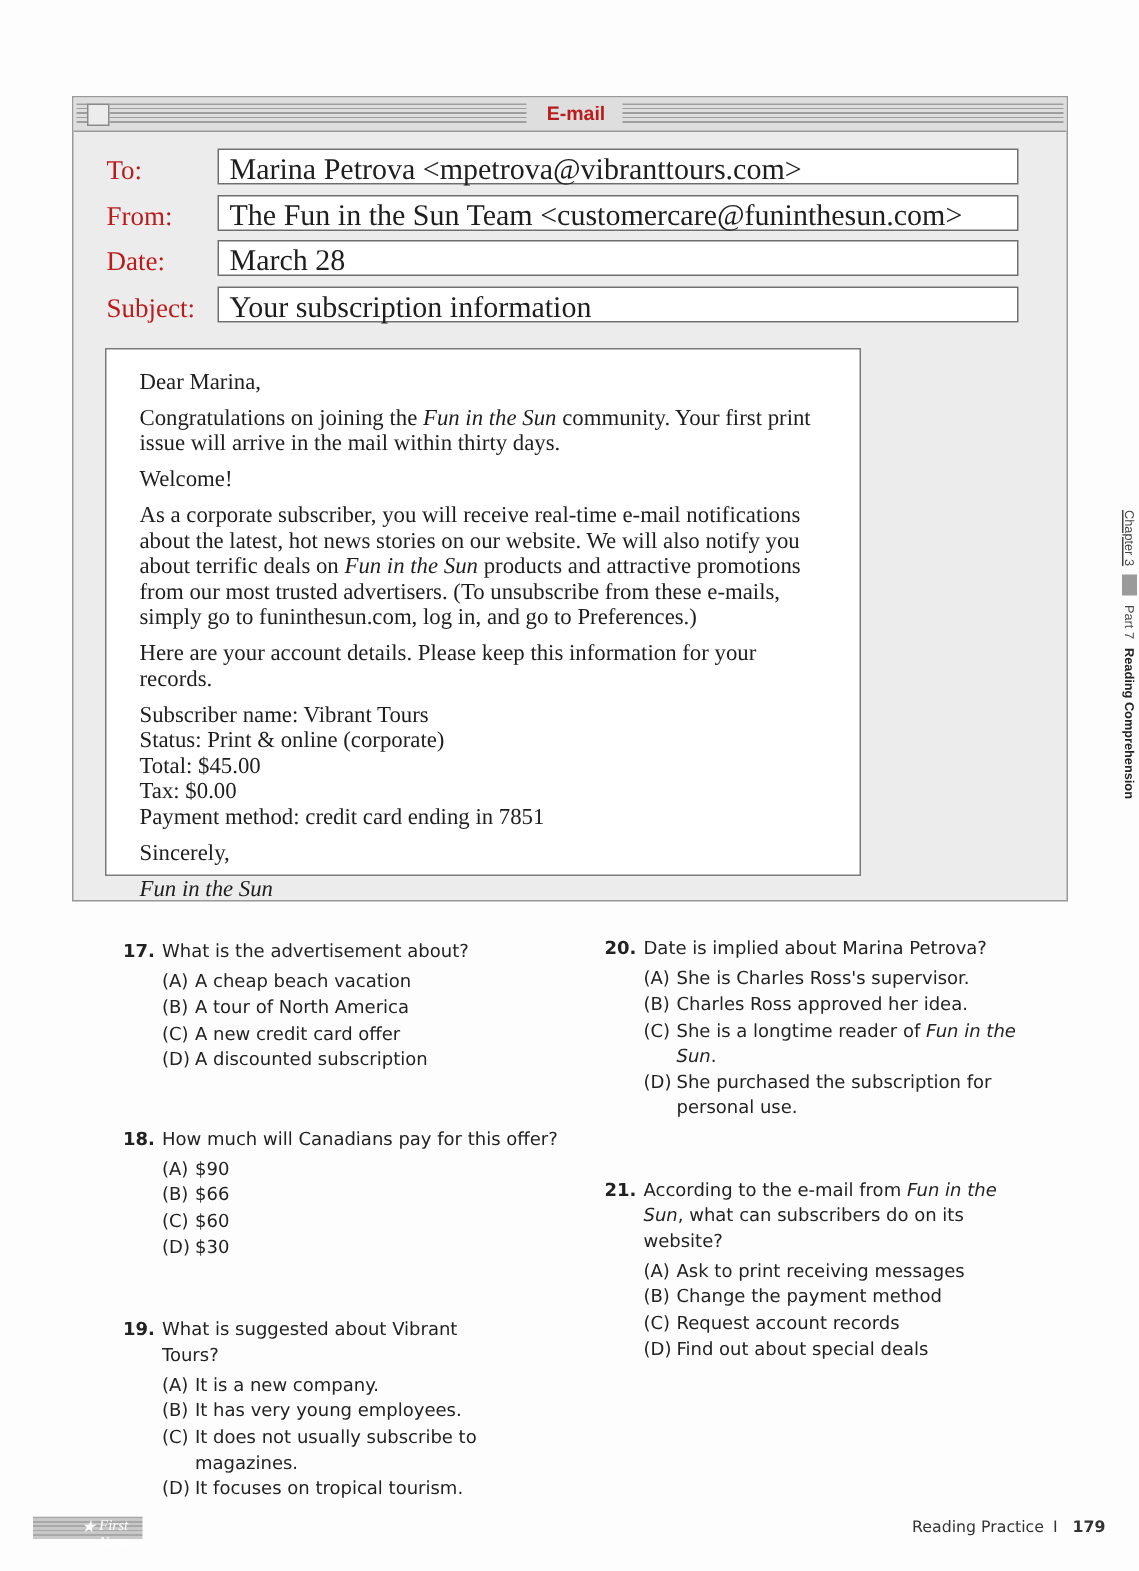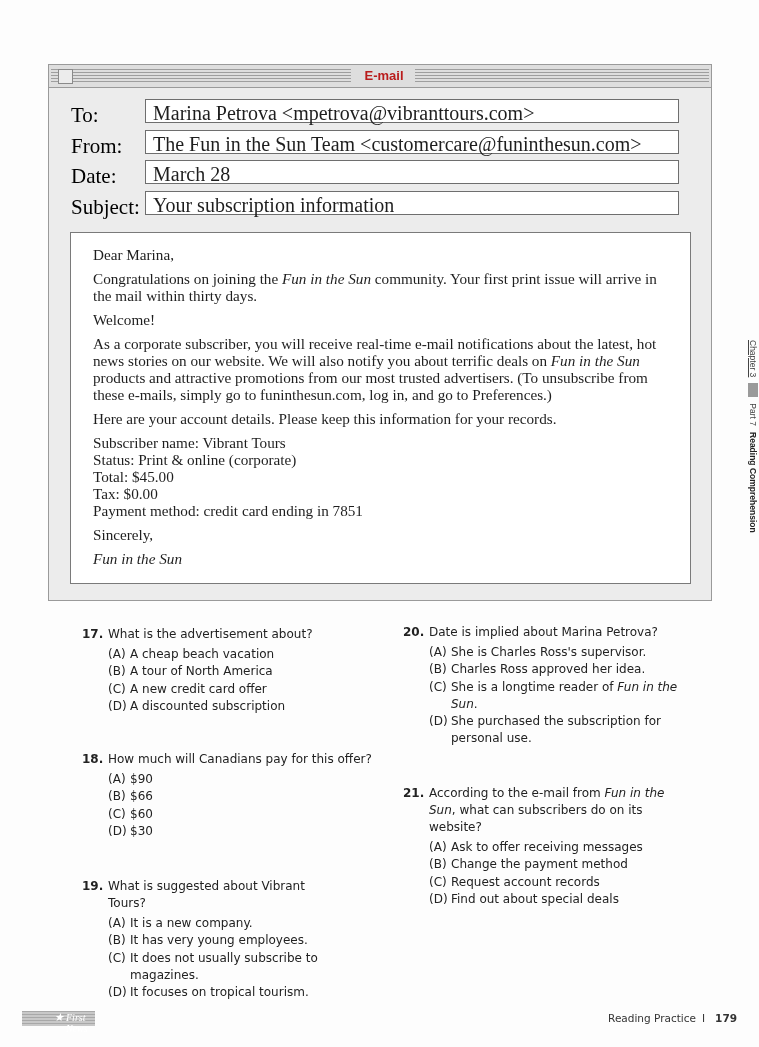--- a/index.html
+++ b/index.html
@@ -31,29 +31,29 @@
     position: absolute; left: 9px; top: 4px; width: 13px; height: 13px;
     background: #ececec; border: 1px solid #8a8a8a;
   }
   .title-text {
     position: absolute; left: 310px; top: 3px; width: 50px; text-align: center;
     font-family: "Liberation Sans", sans-serif; font-weight: bold; font-size: 13px;
     color: #b91c1c;
   }
   .header-row { position: absolute; left: 0; height: 24px; }
   .header-label {
-    position: absolute; left: 22px; top: 4px; font-size: 21px; color: #000000;
+    position: absolute; left: 22px; top: 4px; font-size: 18px; color: #b91c1c;
   }
   .header-value {
     position: absolute; left: 96px; top: 0; width: 534px; height: 24px;
     background: #fff; border: 1px solid #6e6e6e; box-sizing: border-box;
     font-size: 20px; padding: 2px 7px; white-space: nowrap;
   }
   .body-box {
-    position: absolute; left: 21px; top: 167px; width: 621px; height: 352px;
+    position: absolute; left: 21px; top: 167px; width: 504px; height: 352px;
     background: #fff; border: 1px solid #7a7a7a; box-sizing: border-box;
     padding: 13px 22px; font-size: 15.2px; line-height: 17px;
   }
   .body-box p { margin: 0 0 7px 0; }
   .body-box p.tight { margin: 0; }
   .body-box i { font-style: italic; }
 
   
   .side-tab {
     position: absolute; left: 738px; top: 340px; width: 20px; height: 200px;
@@ -252,21 +252,21 @@
   </div>
 
   <div class="question" style="left:403px; top:785px; width:290px;">
     <div class="q-stem">
         <span class="q-num">21.</span>
         <span class="q-text"><span>According to the e-mail from </span><i>Fun in the Sun</i><span>, what can subscribers do on its website?</span></span>
       </div>
     <div class="options">
       <div class="option">
           <span class="opt-letter">(A)</span>
-          <span class="opt-text">Ask to offer receiving messages</span>
+          <span class="opt-text">Ask to print receiving messages</span>
         </div>
       <div class="option">
           <span class="opt-letter">(B)</span>
           <span class="opt-text">Change the payment method</span>
         </div>
       <div class="option">
           <span class="opt-letter">(C)</span>
           <span class="opt-text">Request account records</span>
         </div>
       <div class="option">

